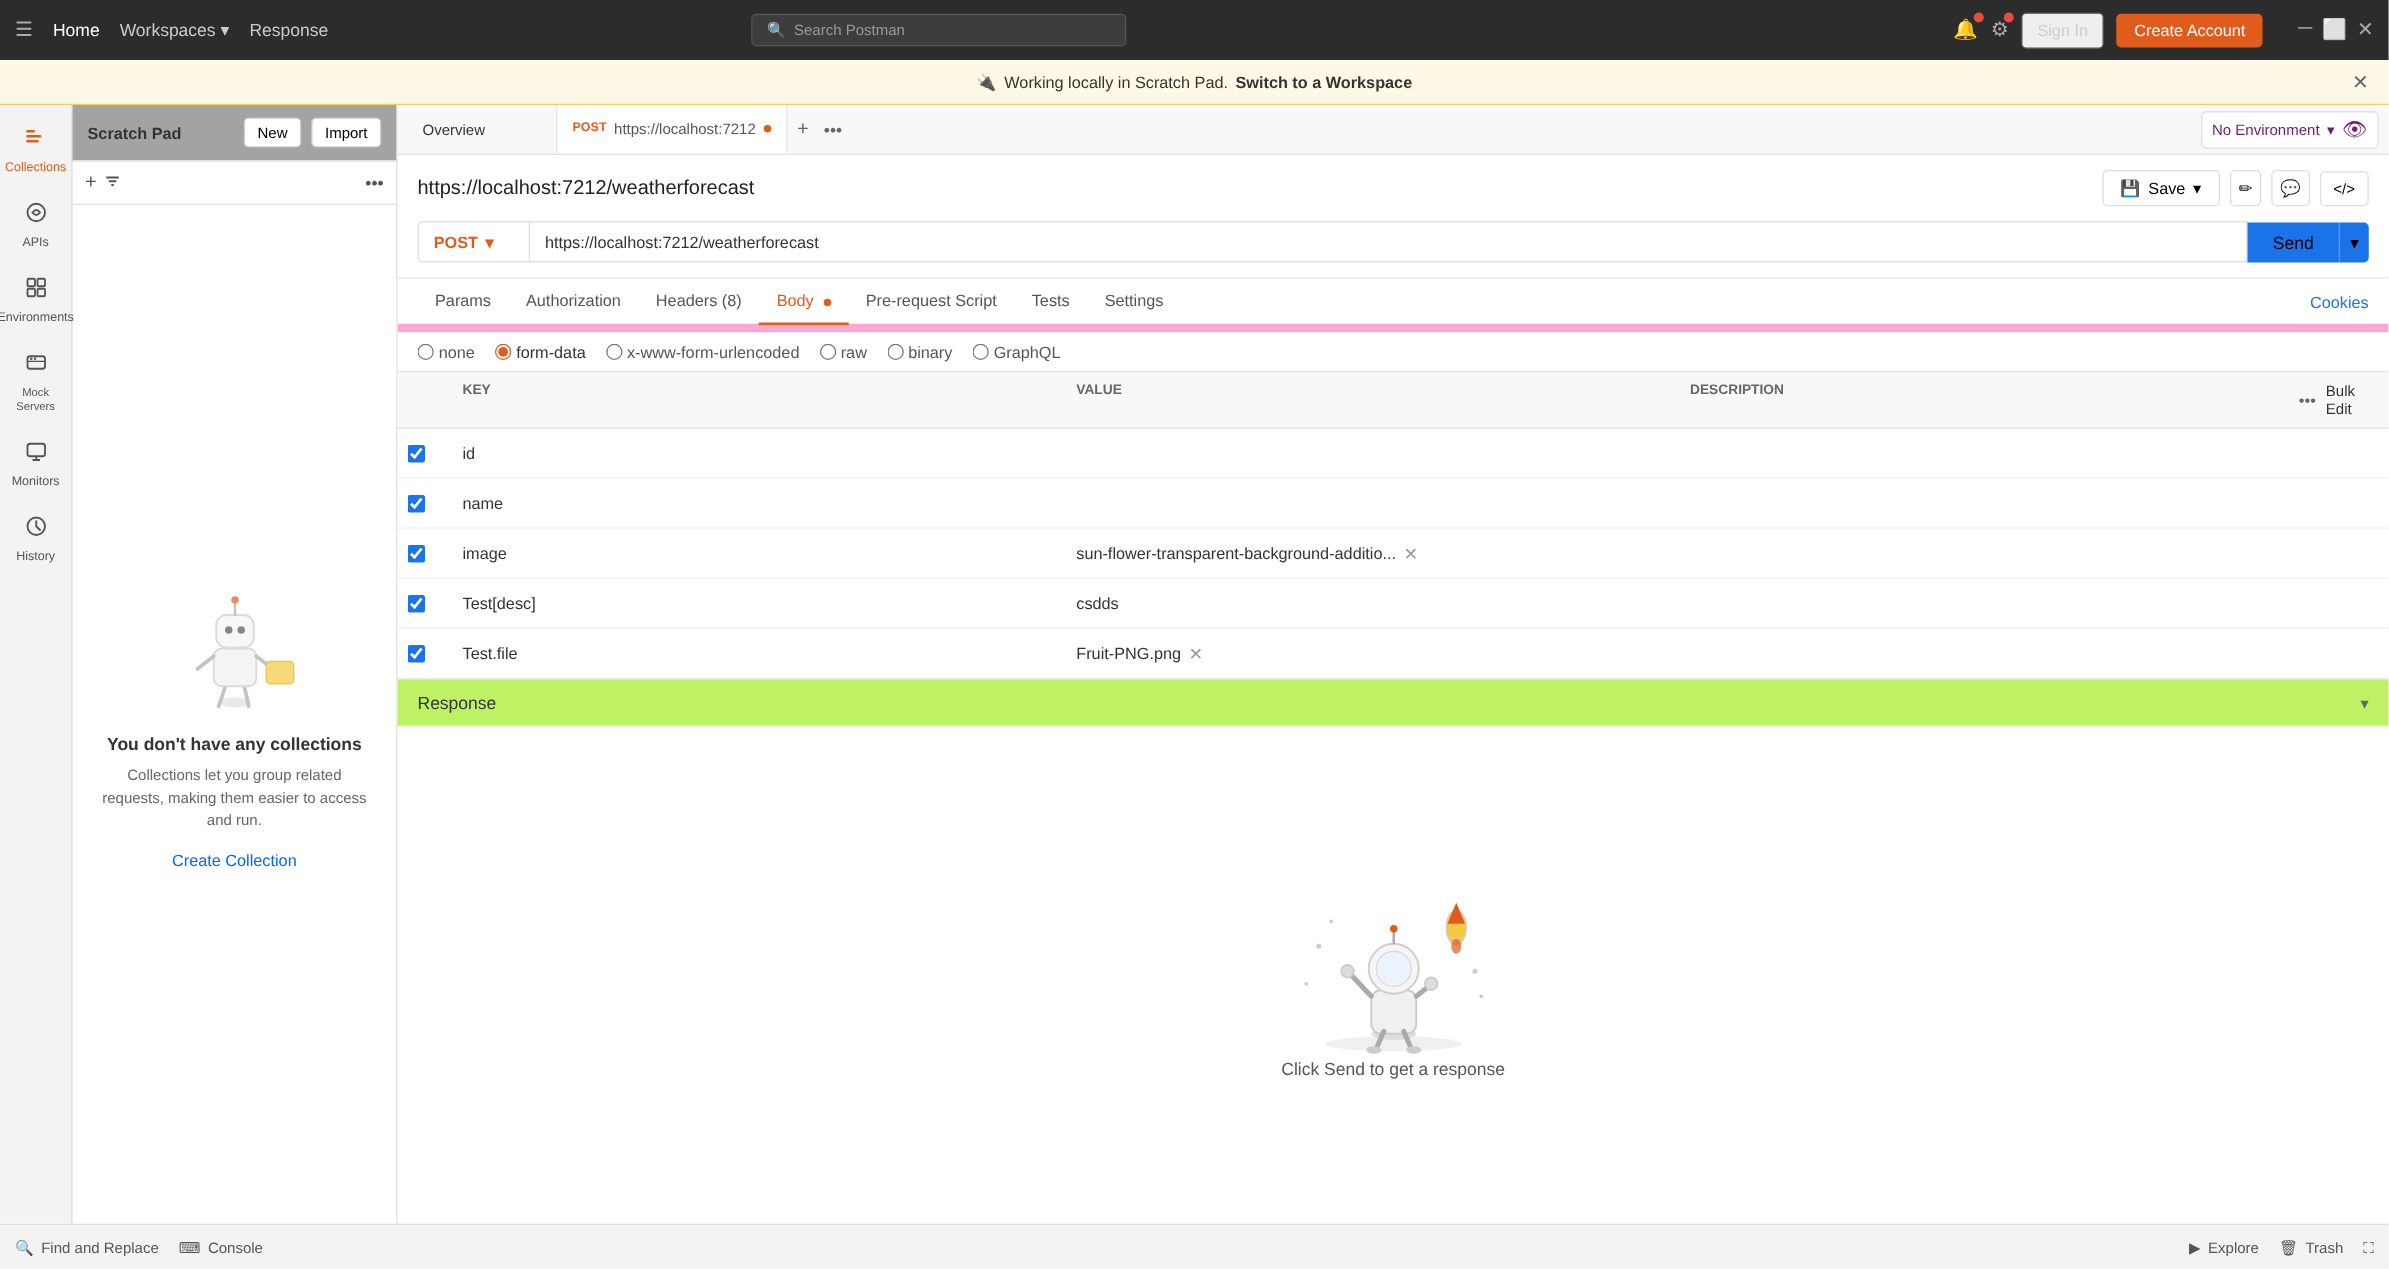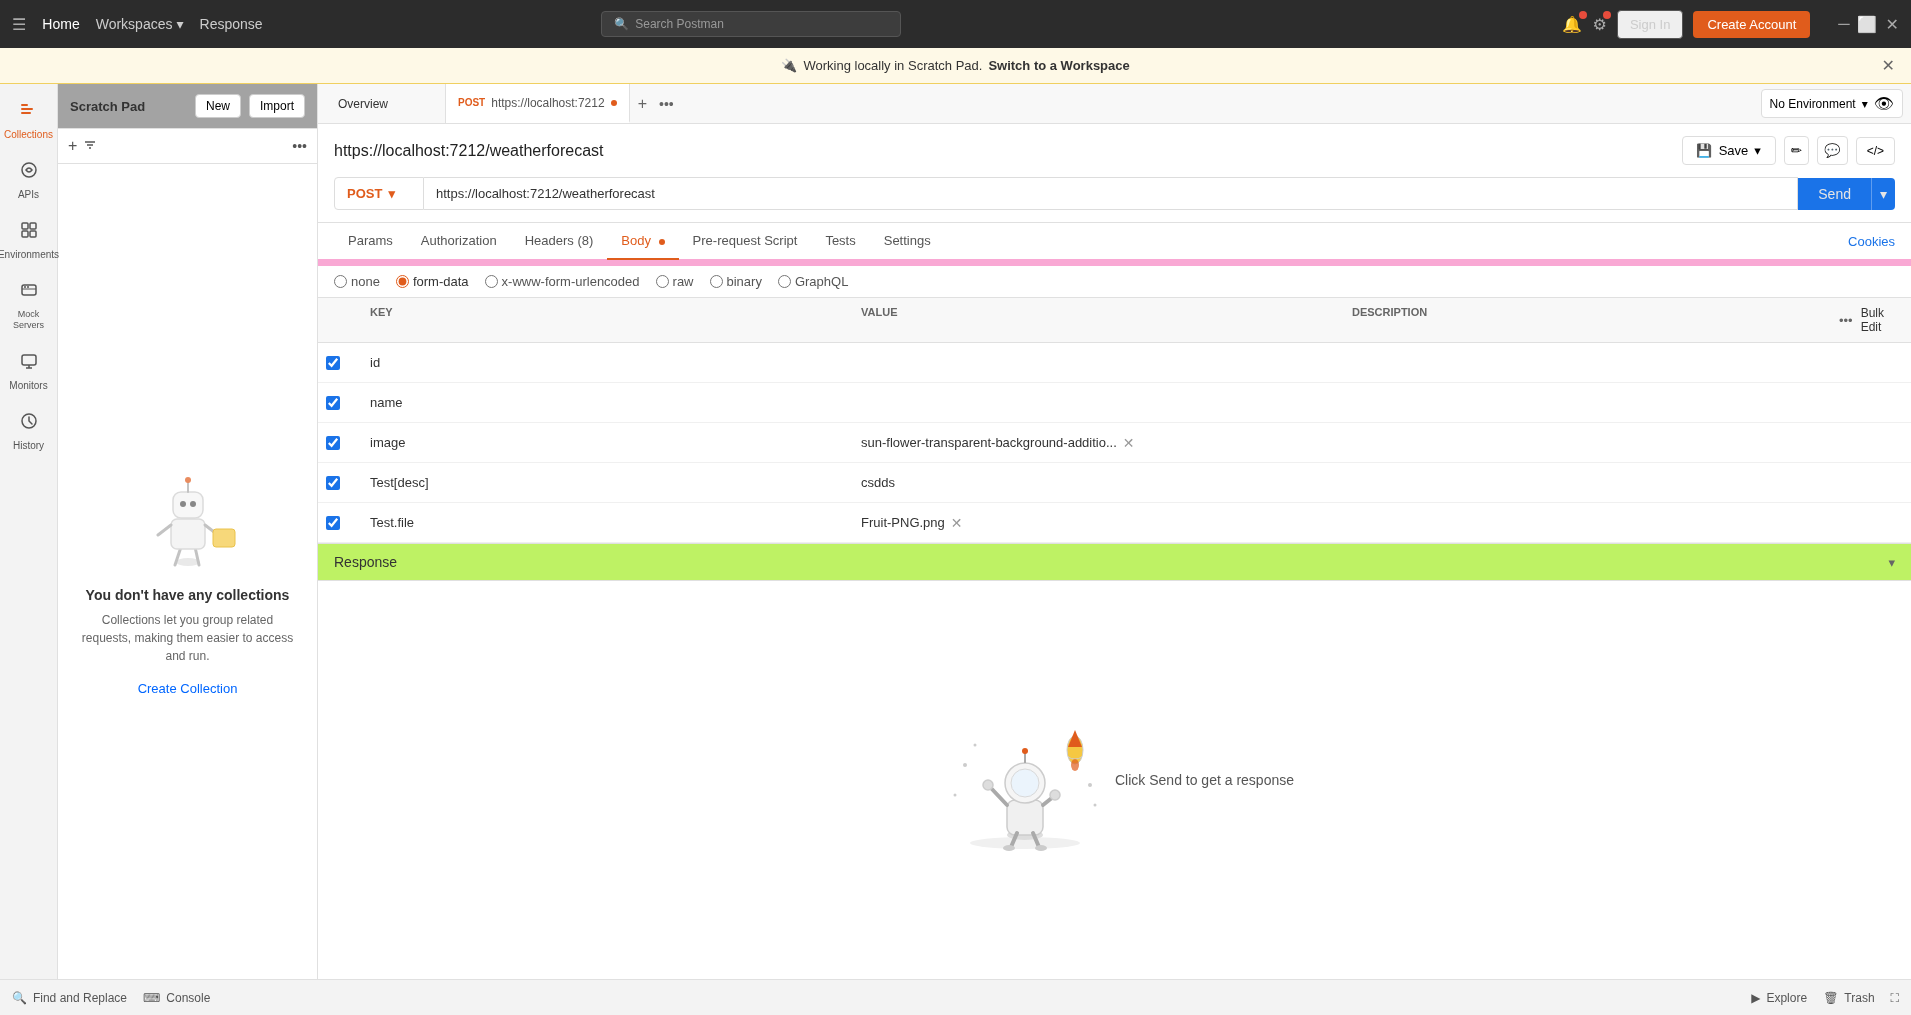--- a/index.html
+++ b/index.html
@@ -94,21 +94,21 @@
       display: flex; align-items: center; gap: 6px; padding: 0 12px; height: 100%;
       border-right: 1px solid #e0e0e0; cursor: pointer; font-size: 12px; color: #555;
       min-width: 120px;
     }
     .tab-item.overview { color: #333; }
     .tab-item.active { background: #fff; border-bottom: 2px solid transparent; }
     .tab-item .method-badge { font-size: 10px; font-weight: 700; color: #e05c1c; }
     .tab-item .dot { width: 6px; height: 6px; border-radius: 50%; background: #e05c1c; }
     .tab-bar .add-tab { padding: 4px 8px; cursor: pointer; font-size: 16px; color: #666; }
     .tab-bar .more-tabs { cursor: pointer; font-size: 14px; color: #666; margin-left: 4px; }
-    .tab-bar .env-select { margin-left: auto; display: flex; align-items: center; gap: 6px; color: #000000; font-size: 12px; cursor: pointer; padding: 4px 8px; border: 1px solid #ddd; border-radius: 4px; background: #fff; }
+    .tab-bar .env-select { margin-left: auto; display: flex; align-items: center; gap: 6px; color: #701a75; font-size: 12px; cursor: pointer; padding: 4px 8px; border: 1px solid #ddd; border-radius: 4px; background: #fff; }
     .tab-bar .env-icon { font-size: 16px; }
 
     
     .request-area { padding: 12px 16px; border-bottom: 1px solid #e0e0e0; }
     .request-url-row {
       display: flex; align-items: center; justify-content: space-between; margin-bottom: 12px;
     }
     .request-url-text { font-size: 16px; font-weight: 500; color: #222; }
     .request-actions { display: flex; gap: 8px; align-items: center; }
     .btn-save {
@@ -123,21 +123,21 @@
     .method-select {
       display: flex; align-items: center; gap: 6px; padding: 8px 12px;
       border: 1px solid #ddd; border-radius: 4px 0 0 4px; background: #fff;
       cursor: pointer; font-size: 13px; font-weight: 600; color: #e05c1c; min-width: 90px;
     }
     .url-input {
       flex: 1; padding: 8px 12px; border: 1px solid #ddd; border-left: none;
       font-size: 13px; color: #333; outline: none; background: #fff;
     }
     .btn-send {
-      display: flex; align-items: center; background: #1a73e8; color: #e5e5e5;
+      display: flex; align-items: center; background: #1a73e8; color: #000000;
       border: none; border-radius: 0 4px 4px 0; cursor: pointer; font-size: 14px; font-weight: 500;
     }
     .btn-send-label { padding: 8px 20px; }
     .btn-send-arrow { padding: 8px; border-left: 1px solid rgba(255,255,255,0.3); }
 
     
     .req-tabs {
       display: flex; align-items: center; border-bottom: 7px solid #f9a8d4;
       padding: 0 16px; gap: 0; background: #fff;
     }
@@ -176,21 +176,21 @@
     .response-area {
       flex: 1; display: flex; flex-direction: column; border-top: 1px solid #e0e0e0;
     }
     .response-header {
       display: flex; align-items: flex-end; padding: 10px 16px; cursor: pointer;
       border-bottom: 1px solid #e0e0e0; background: #bef264;
     }
     .response-header .response-title { font-size: 14px; font-weight: 500; color: #333; }
     .response-header .chevron { margin-left: auto; color: #666; }
     .response-empty {
-      flex: 1; display: flex; flex-direction: row; align-items: center; justify-content: center;
+      flex: 1; display: flex; flex-direction: column; align-items: center; justify-content: center;
       padding: 20px;
     }
     .response-empty .empty-msg { font-size: 14px; color: #555; }
 
     
     .bottom-bar {
       height: 36px; background: #f3f3f3; border-top: 1px solid #e0e0e0;
       display: flex; align-items: center; padding: 0 12px; gap: 16px;
     }
     .bottom-bar .bottom-item { display: flex; align-items: center; gap: 6px; font-size: 12px; color: #555; cursor: pointer; }

